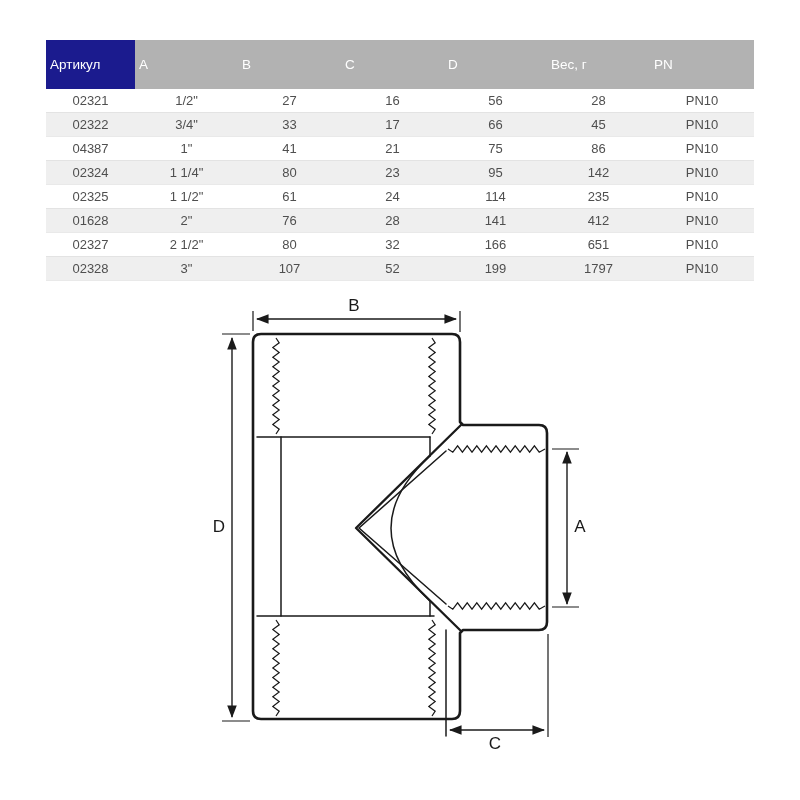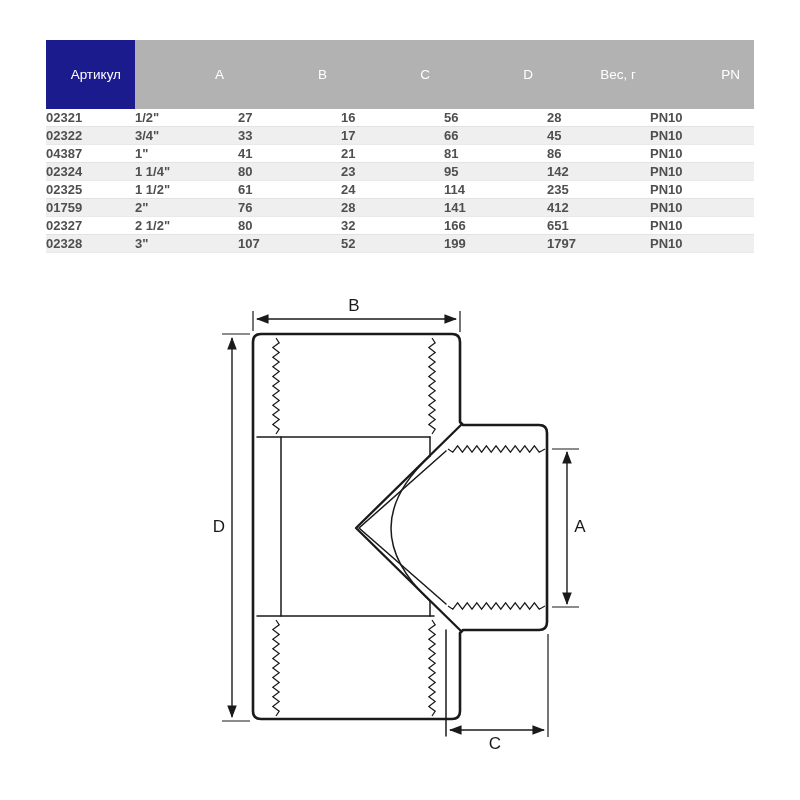--- a/index.html
+++ b/index.html
@@ -6,28 +6,27 @@
   body{
     width:800px;height:800px;position:relative;background:#ffffff;
     font-family:"Liberation Sans", sans-serif;
     -webkit-font-smoothing:antialiased;
   }
   
   .spec-table-wrap{position:absolute;left:46px;top:40px;width:708px;}
   table.spec{border-collapse:collapse;width:708px;table-layout:fixed;}
   table.spec th{
     height:41px;font-weight:400;font-size:13.5px;color:#ffffff;
-    background:var(--hdr-gray);text-align:right;vertical-align:middle;padding:14px;
+    background:var(--hdr-gray);text-align:left;vertical-align:middle;padding:4px;
   }
   table.spec th.first{background:var(--navy);}
   table.spec td{
-    height:17px;font-size:13px;color:var(--cell-text);
-    text-align:left;vertical-align:middle;padding:0;
+    height:23px;font-size:13px;color:var(--cell-text);
+    text-align:center;vertical-align:middle;padding:0;
     border-bottom:1px solid #e3e3e3;
-    font-weight:bold;
   }
   table.spec tr.alt td{background:var(--row-alt);border-bottom:1px solid #e9e9e9;}
   
   svg.drawing{position:absolute;left:0;top:0;pointer-events:none;}
   .ln{stroke:var(--line);fill:none;}
   .outline{stroke-width:2.6;stroke-linejoin:round;stroke-linecap:round;}
   .chev{stroke-width:2.3;stroke-linejoin:round;stroke-linecap:round;}
   .inner{stroke-width:1.5;stroke-linecap:round;}
   .zz{stroke-width:1.2;stroke-linejoin:miter;}
   .dim{stroke-width:1.4;}
@@ -76,21 +75,21 @@
           <td>17</td>
           <td>66</td>
           <td>45</td>
           <td>PN10</td>
         </tr>
         <tr>
           <td>04387</td>
           <td>1"</td>
           <td>41</td>
           <td>21</td>
-          <td>81</td>
+          <td>75</td>
           <td>86</td>
           <td>PN10</td>
         </tr>
         <tr class="alt">
           <td>02324</td>
           <td>1 1/4"</td>
           <td>80</td>
           <td>23</td>
           <td>95</td>
           <td>142</td>
@@ -99,21 +98,21 @@
         <tr>
           <td>02325</td>
           <td>1 1/2"</td>
           <td>61</td>
           <td>24</td>
           <td>114</td>
           <td>235</td>
           <td>PN10</td>
         </tr>
         <tr class="alt">
-          <td>01759</td>
+          <td>01628</td>
           <td>2"</td>
           <td>76</td>
           <td>28</td>
           <td>141</td>
           <td>412</td>
           <td>PN10</td>
         </tr>
         <tr>
           <td>02327</td>
           <td>2 1/2"</td>

